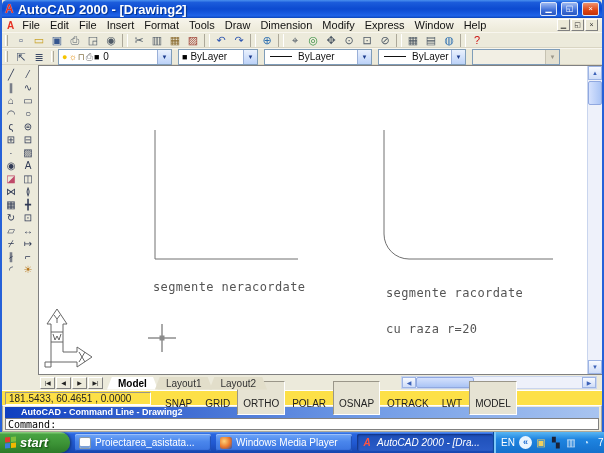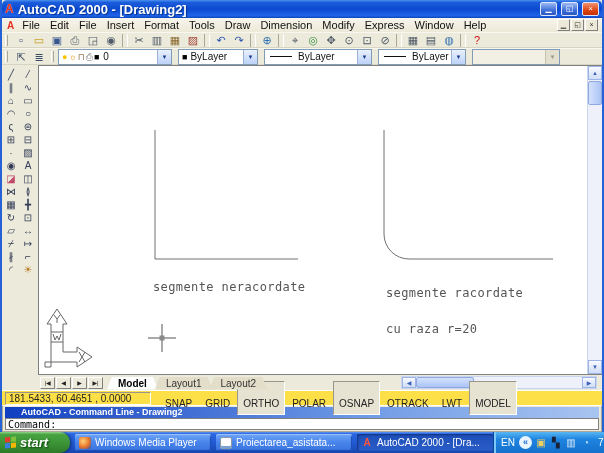--- a/index.html
+++ b/index.html
@@ -81,21 +81,21 @@
   .taskbar{height:21px;display:flex;align-items:stretch;background:linear-gradient(#5c96f0 0%,#2a66e0 9%,#2058d0 55%,#1746ae 100%);overflow:hidden;}
   .startbtn{width:70px;display:flex;align-items:center;gap:4px;padding-left:5px;flex:none;
     background:linear-gradient(#8fd383 0%,#48a342 12%,#3c9336 55%,#2c7a28 100%);border-radius:0 10px 10px 0;box-shadow:1px 0 3px rgba(0,0,0,.5);
     color:#fff;font-weight:bold;font-style:italic;font-size:13px;text-shadow:1px 1px 2px #054005;}
   .flag{width:11px;height:11px;display:grid;grid-template-columns:5px 5px;grid-template-rows:5px 5px;gap:1px;transform:skewY(-6deg);flex:none;}
   .flag i{display:block;}
   .flag .f1{background:#e23a2e;}.flag .f2{background:#7ebf3e;}.flag .f3{background:#3a7de0;}.flag .f4{background:#f2b800;}
   .taskbtn{width:136px;margin:2px 0 2px 5px;border-radius:2px;display:flex;align-items:center;gap:4px;padding:0 4px;flex:none;
     background:linear-gradient(#71a7f8,#4a86ec 45%,#3a74e0);box-shadow:inset 0 1px 0 #9cc0fa,inset -1px -1px 1px #1c4cb4;
     color:#fff;font-size:10px;white-space:nowrap;overflow:hidden;}
-  .taskbtn.active{background:linear-gradient(#1e4fb8,#2a5cc8);box-shadow:inset 1px 1px 2px #11307c;}
+  .taskbtn.active{background:linear-gradient(#1e4fb8,#2a5cc8);box-shadow:inset 1px 1px 2px #11307c;font-style:italic;}
   .ticon{width:12px;height:12px;border-radius:2px;flex:none;text-align:center;}
   .taskbtn.icon-wmp .ticon{background:radial-gradient(circle at 35% 35%,#ffd27a,#e8742a 55%,#1a53c0);}
   .taskbtn.icon-doc .ticon{background:#fdfdfd;border:1px solid #8899aa;box-shadow:inset 0 -2px 0 #7aa0d8;}
   .taskbtn.icon-acad .ticon::before{content:"A";color:#ff5540;font-weight:bold;font-size:10px;line-height:12px;}
   .tray{margin-left:auto;display:flex;align-items:center;gap:4px;padding:0 7px;flex:none;
     background:linear-gradient(#58b6f4 0%,#1e84e0 35%,#1470cc 100%);border-left:1px solid #0a4a9c;box-shadow:inset 2px 0 0 #7cc8f8;color:#fff;}
   .lang{font-size:10px;}
   .trayicon{width:12px;height:12px;font-size:10px;line-height:12px;text-align:center;flex:none;}
   .trayicon.chev{width:13px;height:13px;background:#e8f4ff;border-radius:50%;color:#1a6ad0;font-size:9px;line-height:13px;font-weight:bold;}
   .time{font-size:10px;margin-left:2px;}
@@ -308,27 +308,27 @@
     <div class="startbtn">
       <span class="flag">
           <i class="f1"></i>
           <i class="f2"></i>
           <i class="f3"></i>
           <i class="f4"></i>
         </span>
       <span>start</span>
     </div>
     <div style="display:flex">
+        <div class="taskbtn icon-doc">
+        <span class="ticon"></span>
+        <span>Proiectarea_asistata...</span>
+      </div>
         <div class="taskbtn icon-wmp">
         <span class="ticon"></span>
         <span>Windows Media Player</span>
-      </div>
-        <div class="taskbtn icon-doc">
-        <span class="ticon"></span>
-        <span>Proiectarea_asistata...</span>
       </div>
         <div class="taskbtn active icon-acad">
         <span class="ticon"></span>
         <span>AutoCAD 2000 - [Dra...</span>
       </div>
       </div>
     <div class="tray">
       <span class="lang">EN</span>
       <div style="display:flex;gap:3px;align-items:center">
           <span class="trayicon chev">«</span>

